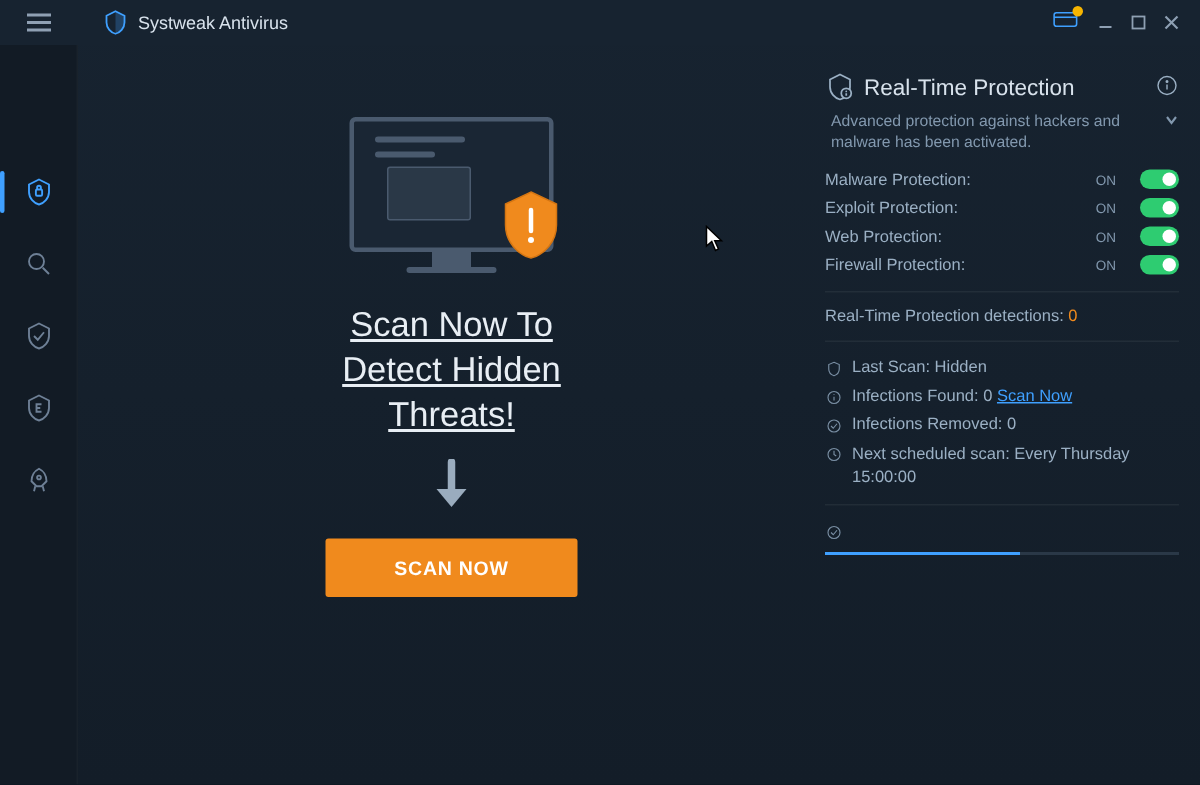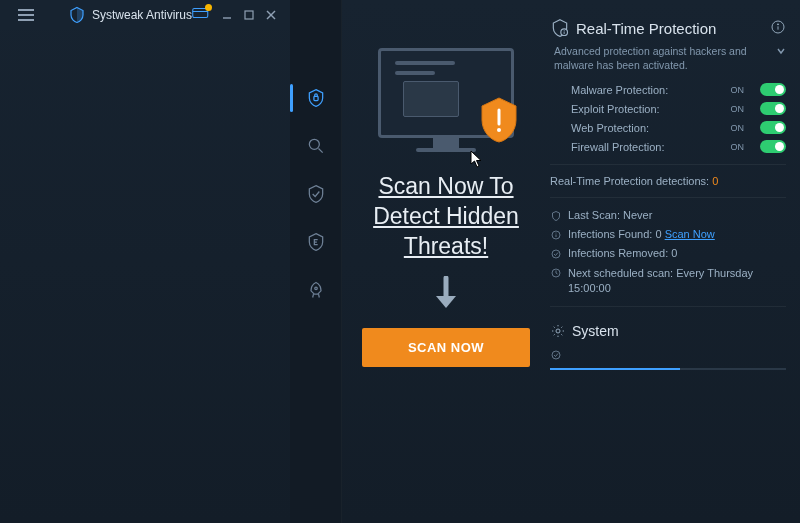--- a/index.html
+++ b/index.html
@@ -1,17 +1,17 @@
 <!DOCTYPE html>
 <html><head>
 <meta charset="utf-8">
 <style>
 * { margin: 0; padding: 0; box-sizing: border-box; font-family: "Segoe UI", Arial, sans-serif; }
 body { background: #0f1923; width: 800px; height: 523px; overflow: hidden; color: #c5d1de; }
-.app { display: flex; width: 100%; height: 100%; background: linear-gradient(180deg, #172330 0%, #131d28 100%); }
+.app { display: flex; flex-direction: column; width: 100%; height: 100%; background: linear-gradient(180deg, #172330 0%, #131d28 100%); }
 
 
 .titlebar { height: 30px; display: flex; align-items: center; padding: 0 8px; background: #172330; }
 .titlebar .logo { width: 18px; height: 18px; margin-left: 60px; }
 .titlebar .title { font-size: 12px; color: #d8e2ec; margin-left: 6px; font-weight: 500; }
 .titlebar .spacer { flex: 1; }
 .titlebar .winctl { width: 22px; height: 22px; display: flex; align-items: center; justify-content: center; color: #8fa0b3; font-size: 14px; cursor: pointer; }
 .cart-badge { position: relative; margin-right: 6px; }
 .cart-badge svg { width: 18px; height: 14px; }
 .cart-dot { position: absolute; top: -2px; right: -2px; width: 7px; height: 7px; background: #f7b500; border-radius: 50%; }
@@ -54,21 +54,21 @@
 .panel-head .t { font-size: 14px; font-weight: 400; }
 .panel-head .info { margin-left: auto; }
 .panel-head svg { width: 16px; height: 16px; stroke: #9bb0c4; fill: none; stroke-width: 1.4; }
 .panel-head.first svg.ic { width: 20px; height: 20px; }
 .panel-head.first .t { font-size: 15px; }
 
 .subtext { font-size: 10.5px; color: #8298ae; line-height: 1.35; padding-left: 4px; display: flex; align-items: flex-start; gap: 8px; margin-bottom: 8px; }
 .chev { color: #8298ae; flex-shrink: 0; margin-top: 1px; }
 
 .toggle-row { display: flex; align-items: center; padding: 3px 0; font-size: 11px; }
-.toggle-row .lbl { flex: 1; color: #9bb0c4; margin-left: 21px; }
+.toggle-row .lbl { flex: 1; color: #9bb0c4; }
 .onlabel { font-size: 9px; color: #8298ae; margin-right: 16px; }
 .toggle { width: 26px; height: 13px; background: #2ecc71; border-radius: 7px; position: relative; cursor: pointer; }
 .toggle::after { content: ""; position: absolute; right: 2px; top: 2px; width: 9px; height: 9px; background: #fff; border-radius: 50%; }
 
 .divider { height: 1px; background: rgba(255,255,255,0.06); margin: 8px 0; }
 
 .det-row { font-size: 11px; color: #9bb0c4; padding: 2px 0; }
 .det-row .val0 { color: #f08a1d; }
 .link { color: #3fa0ff; text-decoration: underline; cursor: pointer; }
 
@@ -243,21 +243,21 @@
         <div class="det-row">
           <span>Real-Time Protection detections:</span>
           <span class="val0">0</span>
         </div>
         <div class="divider"></div>
 
         <div class="stat-row">
           <svg viewBox="0 0 24 24">
               <path d="M12 3 L19 6 V12 C19 17 15 20 12 21 C9 20 5 17 5 12 V6 Z"></path>
             </svg>
-          <span><span>Last Scan:</span> <span>Never</span></span>
+          <span><span>Last Scan:</span> <span>Hidden</span></span>
         </div>
         <div class="stat-row">
           <svg viewBox="0 0 24 24">
               <circle cx="12" cy="12" r="8"></circle>
               <line x1="12" y1="8" x2="12" y2="8" stroke-linecap="round"></line>
               <line x1="12" y1="11" x2="12" y2="16"></line>
             </svg>
           <span><span>Infections Found:</span> <span>0</span> <span class="link">Scan Now</span></span>
         </div>
         <div class="stat-row">
@@ -269,27 +269,20 @@
         </div>
         <div class="stat-row">
           <svg viewBox="0 0 24 24">
               <circle cx="12" cy="12" r="8"></circle>
               <polyline points="12,7 12,12 15,14"></polyline>
             </svg>
           <span class="wrap"><span>Next scheduled scan:</span> <span>Every Thursday 15:00:00</span></span>
         </div>
 
         <div class="divider"></div>
-        <div class="panel-head">
-          <svg viewBox="0 0 24 24">
-              <circle cx="12" cy="12" r="3"></circle>
-              <path d="M12 3v2M12 19v2M3 12h2M19 12h2M5.6 5.6l1.4 1.4M17 17l1.4 1.4M18.4 5.6L17 7M7 17l-1.4 1.4"></path>
-            </svg>
-          <span class="t">System</span>
-        </div>
         <div class="stat-row">
           <svg viewBox="0 0 24 24">
               <circle cx="12" cy="12" r="8"></circle>
               <polyline points="8,12 11,15 16,9"></polyline>
             </svg>
         </div>
         <div class="progress">
             <div class="bar"></div>
           </div>
       </div>

